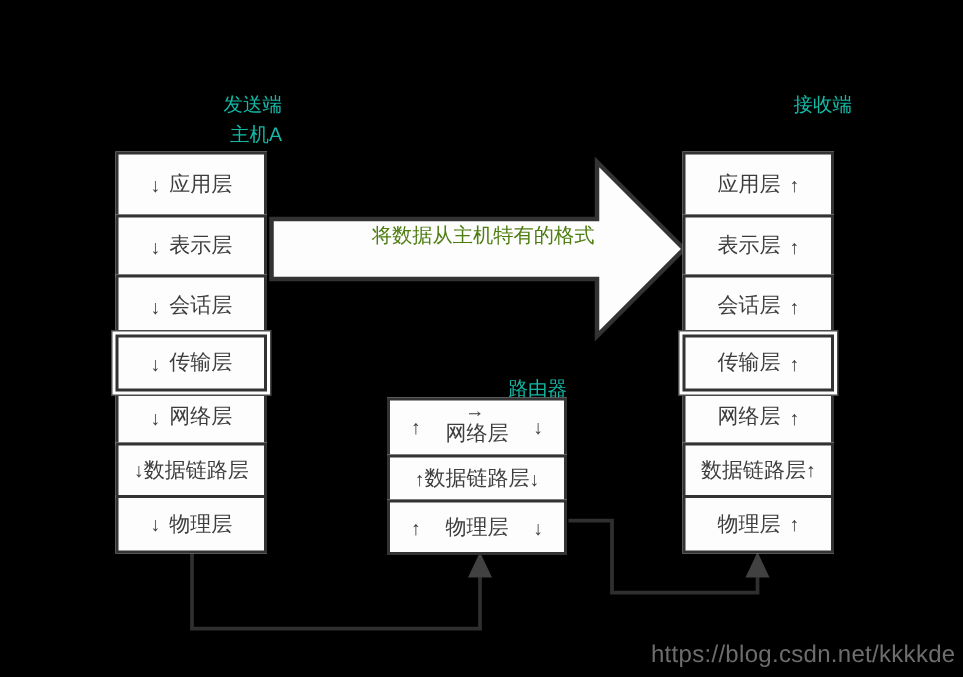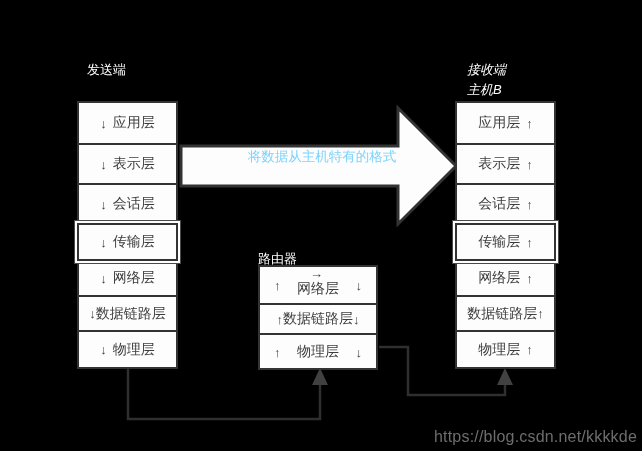--- a/index.html
+++ b/index.html
@@ -8,27 +8,27 @@
     width:642px;height:451px;
     background:#000;
     overflow:hidden;
     font-family:"Liberation Sans","DejaVu Sans",sans-serif;
   }
   svg.gfx{position:absolute;left:0;top:0;width:642px;height:451px;}
 
   
   .hdr{
     position:absolute;
-    text-align:left;
-    color:#ffffff;
+    text-align:right;
+    color:#14b8a6;
     font-size:13px;
     line-height:20px;
   }
   .hdr-sender{left:87px;top:60px;width:101px;}
-  .hdr-receiver{left:467px;top:60px;width:101px;font-style:italic;}
+  .hdr-receiver{left:467px;top:60px;width:101px;}
   .hdr-router{left:258px;top:249px;width:120px;font-size:13px;}
 
   
   .stack{position:absolute;width:101px;}
   .stack-sender{left:77px;top:101px;}
   .stack-receiver{left:455px;top:101px;}
   .stack-router{left:258px;top:265px;width:120px;}
 
   .row{
     box-sizing:border-box;
@@ -69,21 +69,21 @@
   }
   .stack-router .r1 .lbl{margin-top:8px;}
 
   
   .arrow-note{
     position:absolute;
     left:202px;top:148px;width:240px;
     text-align:center;
     font-size:13.5px;
     line-height:18px;
-    color:#7dd3fc;
+    color:#4d7c0f;
   }
 
   .watermark{
     position:absolute;
     right:5px;bottom:5px;
     font-size:16px;
     color:#6d6d6d;
     letter-spacing:0.2px;
     margin-top:29px;
   }
@@ -99,25 +99,25 @@
 
     <polyline points="128,369 128,419 320,419 320,384" fill="none" stroke="#2e2f2f" stroke-width="2.5"></polyline>
     <polygon points="312,385 328,385 320,368" fill="#414141"></polygon>
 
     <polyline points="379,347 408,347 408,395 505,395 505,384" fill="none" stroke="#2e2f2f" stroke-width="2.5"></polyline>
     <polygon points="497,385 513,385 505,368" fill="#414141"></polygon>
   </svg>
 
   <div class="hdr hdr-sender">
     <div>发送端</div>
+    <div>主机A</div>
   </div>
 
   <div class="hdr hdr-receiver">
     <div>接收端</div>
-    <div>主机B</div>
   </div>
 
   <div class="hdr hdr-router">路由器</div>
 
   <div class="stack stack-sender">
     <div class="row h1">
       <span class="arr">↓</span>
       <span class="lbl">应用层</span>
     </div>
     <div class="row h2">

